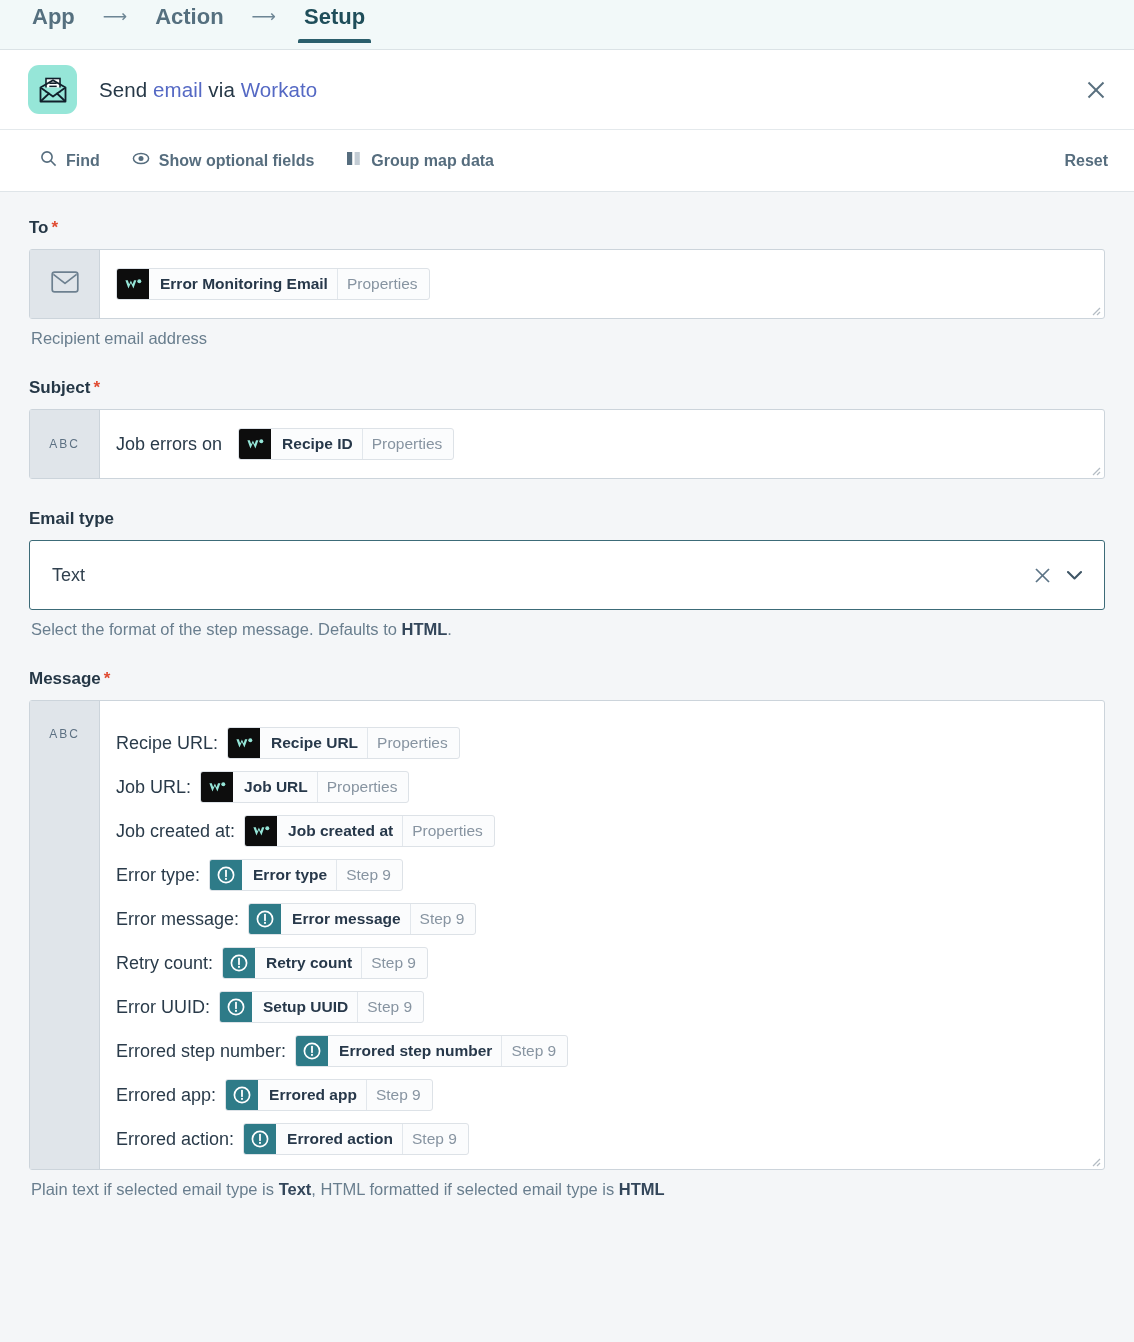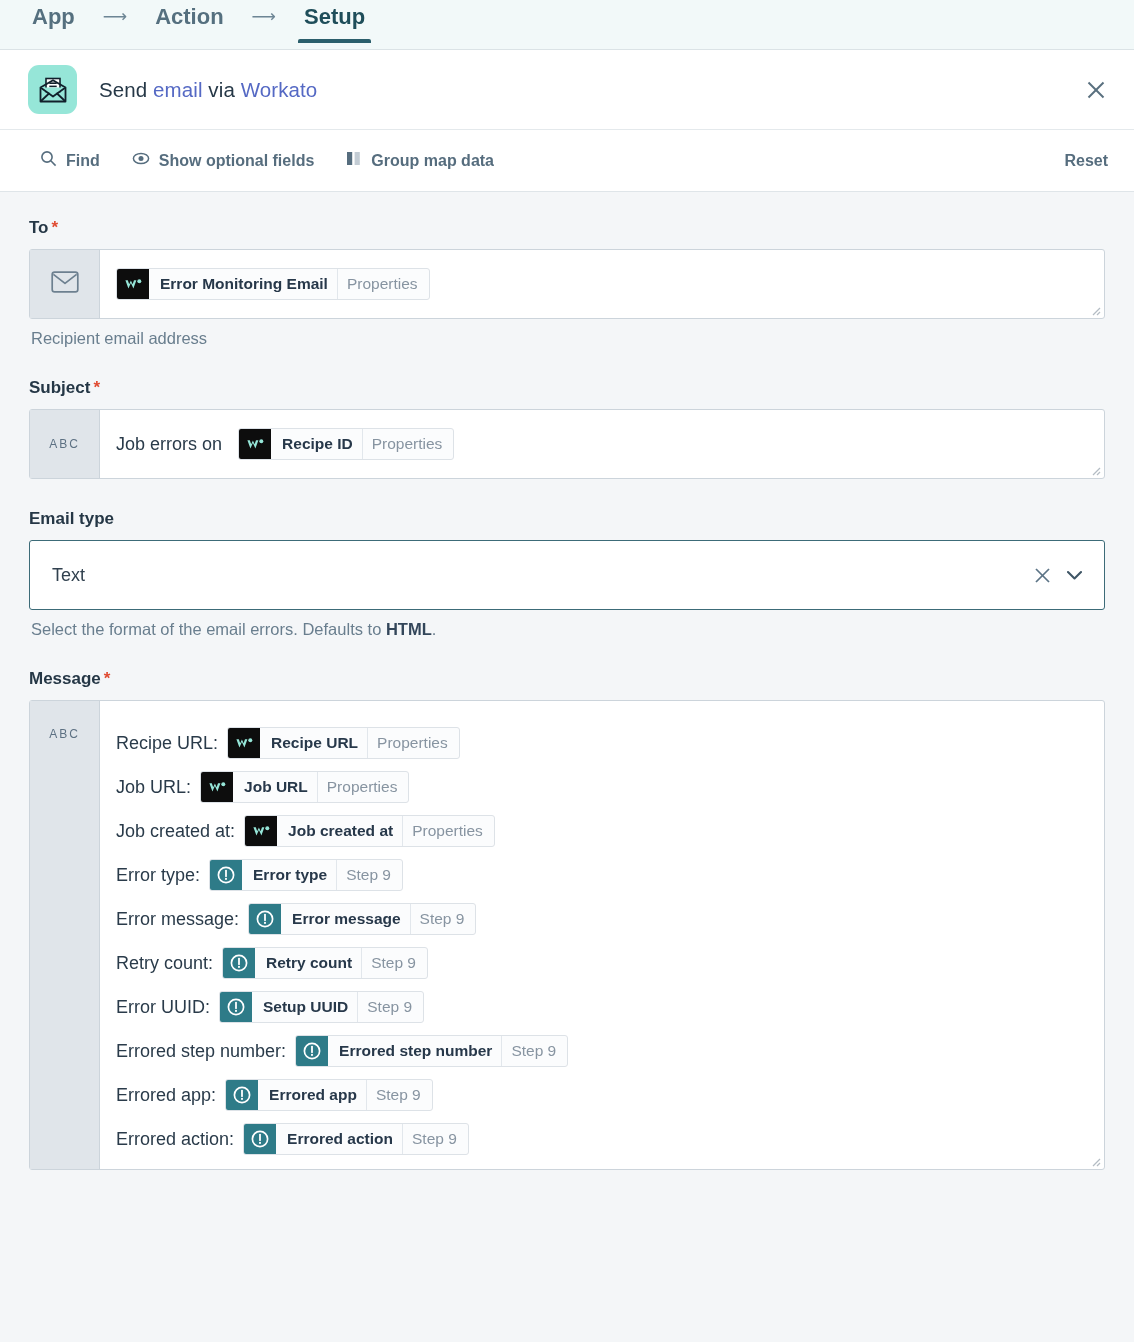--- a/index.html
+++ b/index.html
@@ -401,21 +401,21 @@
         <line x1="16" y1="3" x2="3" y2="16" stroke="#5c7486" stroke-width="1.7"></line>
       </svg>
     </span>
     <span class="select-caret">
       <svg width="15" height="10" viewBox="0 0 15 10">
         <path d="M1 2 L7.5 8.5 L14 2" fill="none" stroke="#3f5666" stroke-width="2.1" stroke-linecap="round" stroke-linejoin="round"></path>
       </svg>
     </span>
   </div>
   <div class="helper">
-    <span>Select the format of the email errors. Defaults to </span><b>HTML</b><span>.</span>
+    <span>Select the format of the step message. Defaults to </span><b>HTML</b><span>.</span>
   </div>
 
   <div class="spacer-28"></div>
 
   <div class="field-label">
     <span>Message</span><span class="req">*</span>
   </div>
   <div class="input-wrap" style="height:470px">
     <div class="gutter tall">
       <span class="abc">ABC</span>
@@ -559,14 +559,17 @@
           </span>
         </div>
       </div>
     <span class="resize-handle">
       <svg width="13" height="13" viewBox="0 0 13 13">
         <line x1="12" y1="5" x2="5" y2="12" stroke="#b4bcc4" stroke-width="1.3"></line>
         <line x1="12" y1="9" x2="9" y2="12" stroke="#b4bcc4" stroke-width="1.3"></line>
       </svg>
     </span>
   </div>
+  <div class="helper">
+    <span>Plain text if selected email type is </span><b>Text</b><span>, HTML formatted if selected email type is </span><b>HTML</b>
+  </div>
 
 </div>
 
 </body></html>

